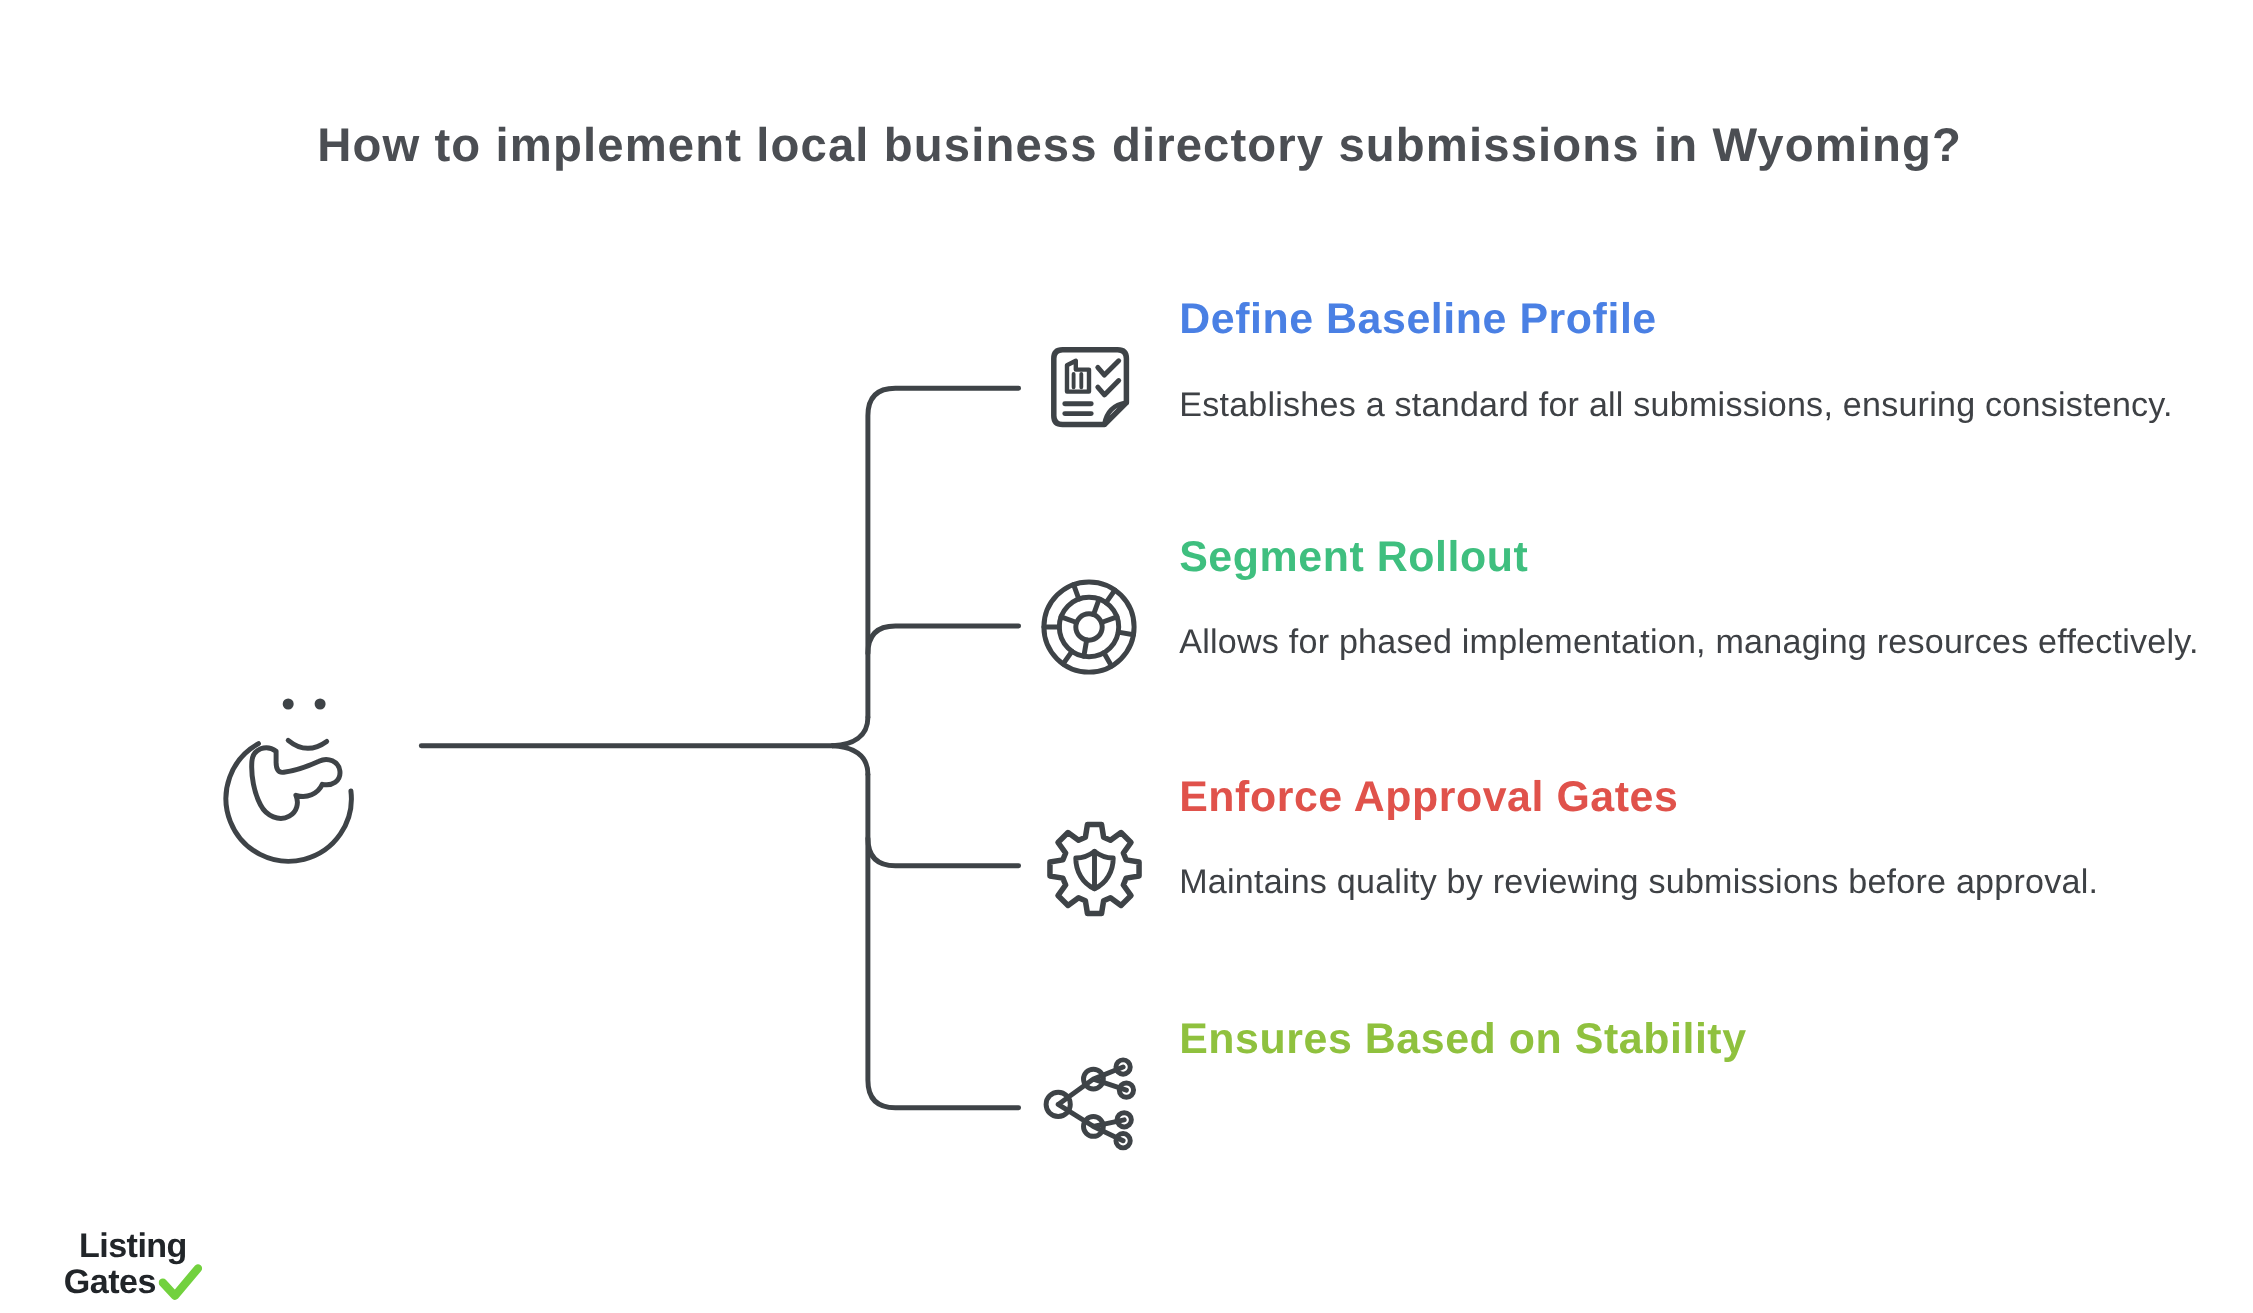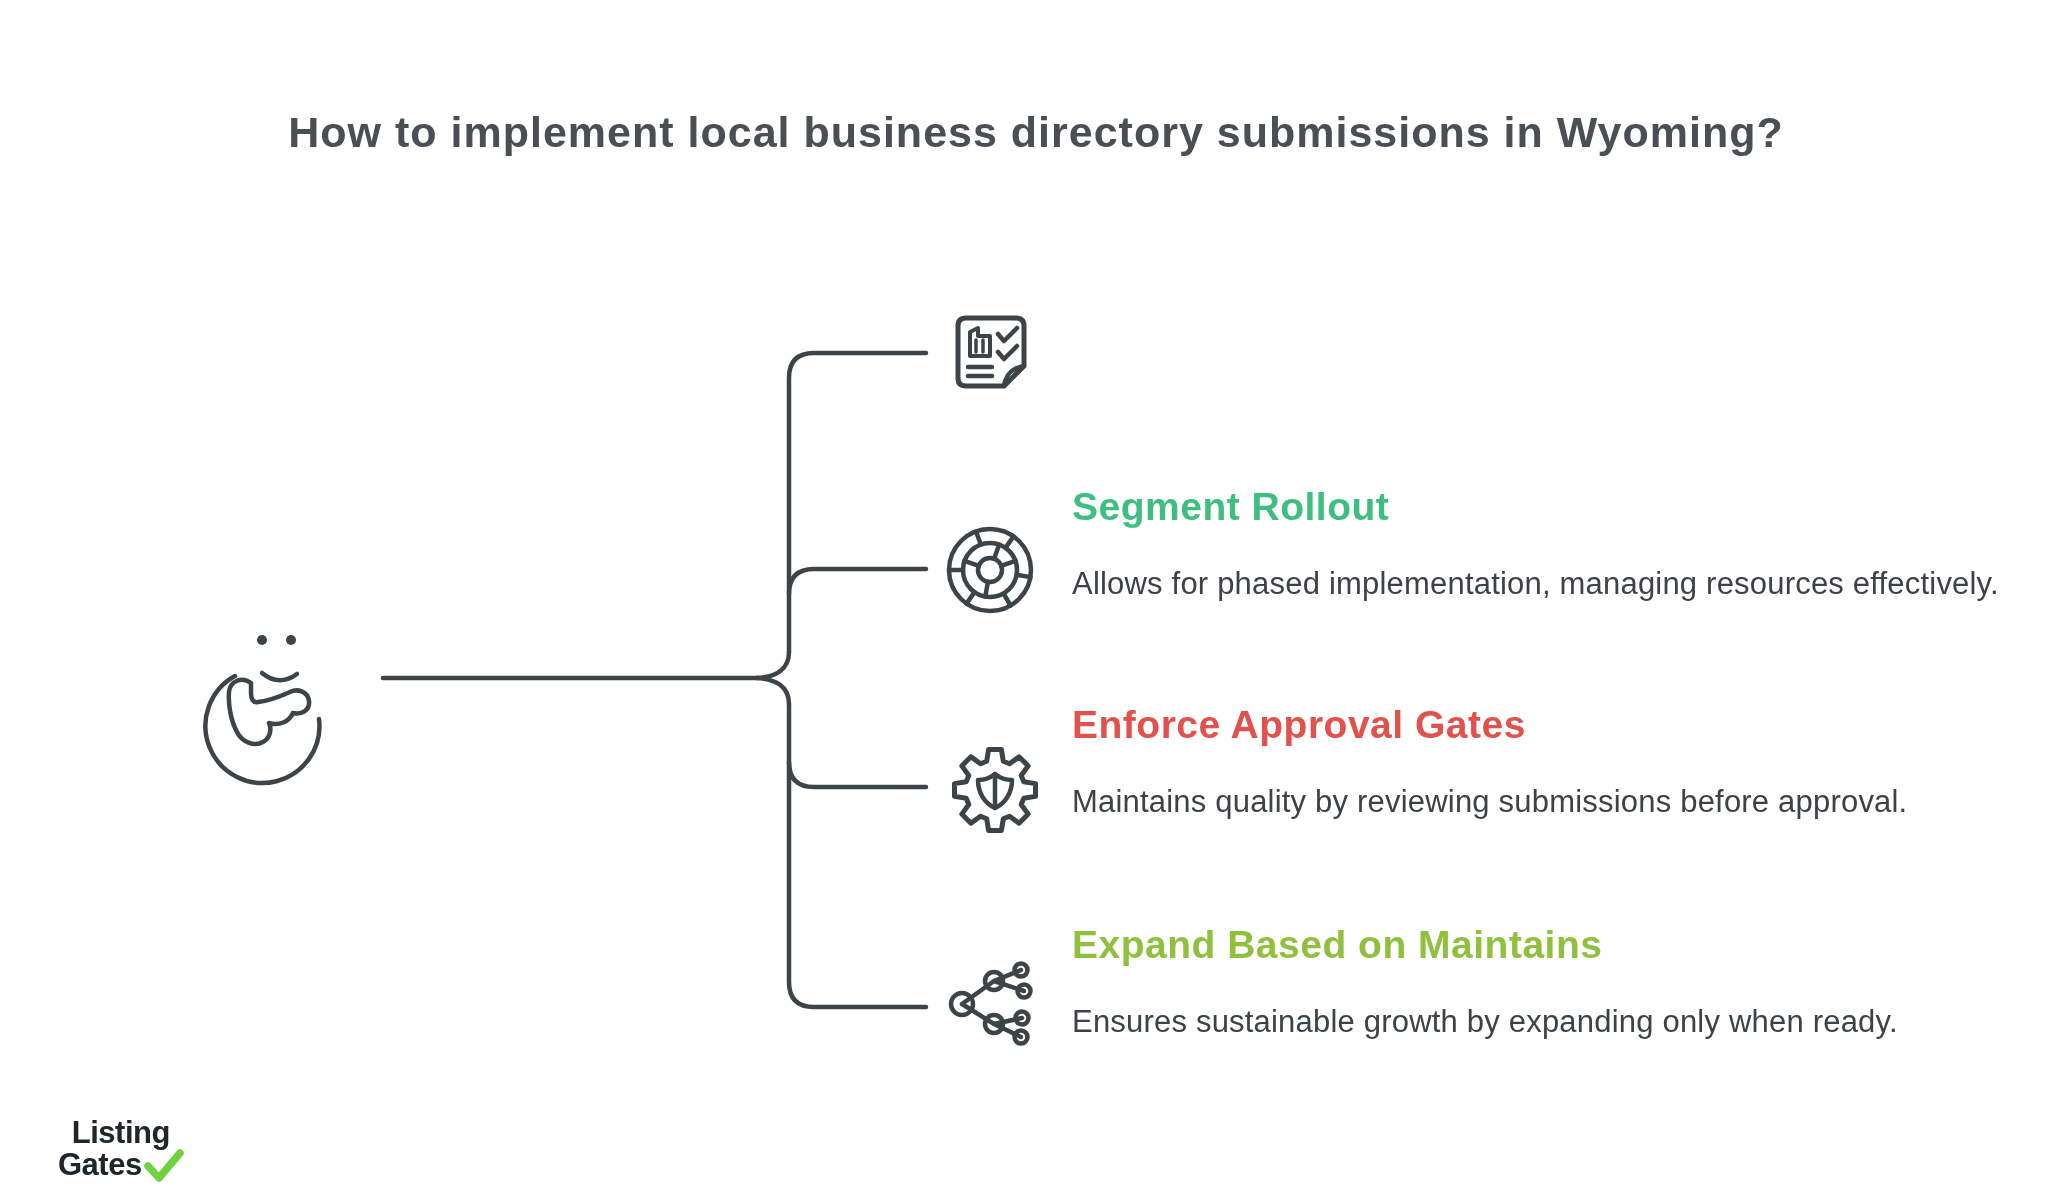--- a/index.html
+++ b/index.html
@@ -95,34 +95,37 @@
       <circle class="ink" stroke-width="4.5" fill="#ffffff" cx="-28" cy="0" r="11"></circle>
       <circle class="ink" stroke-width="4.5" fill="#ffffff" cx="4" cy="-23" r="9"></circle>
       <circle class="ink" stroke-width="4.5" fill="#ffffff" cx="4" cy="20" r="9"></circle>
       <circle class="ink" stroke-width="4.5" fill="#ffffff" cx="31" cy="-34" r="6.5"></circle>
       <circle class="ink" stroke-width="4.5" fill="#ffffff" cx="34" cy="-13" r="6.5"></circle>
       <circle class="ink" stroke-width="4.5" fill="#ffffff" cx="32" cy="14" r="6.5"></circle>
       <circle class="ink" stroke-width="4.5" fill="#ffffff" cx="31" cy="33" r="6.5"></circle>
     </g>
   </svg>
 
+  <div class="item item1">
+    <h2 style="color: rgb(74, 128, 228);">Define Baseline Profile</h2>
+    <p>Establishes a standard for all submissions, ensuring consistency.</p>
+  </div>
 
   <div class="item item2">
     <h2 style="color: rgb(63, 191, 127);">Segment Rollout</h2>
     <p>Allows for phased implementation, managing resources effectively.</p>
   </div>
 
   <div class="item item3">
     <h2 style="color: rgb(224, 82, 75);">Enforce Approval Gates</h2>
     <p>Maintains quality by reviewing submissions before approval.</p>
   </div>
 
   <div class="item item4">
-    <h2 style="color: rgb(143, 193, 62);">Expand Based on Maintains</h2>
-    <p>Ensures sustainable growth by expanding only when ready.</p>
+    <h2 style="color: rgb(143, 193, 62);">Ensures Based on Stability</h2>
   </div>
 
   <div class="logo">
     <div>Listing</div>
     <div class="row2">
       <span>Gates</span>
       <svg width="40" height="34" viewBox="0 0 40 34">
         <polyline points="4,18 15,30 36,5" fill="none" stroke="#72D13E" stroke-width="7.5" stroke-linecap="round" stroke-linejoin="round"></polyline>
       </svg>
     </div>

